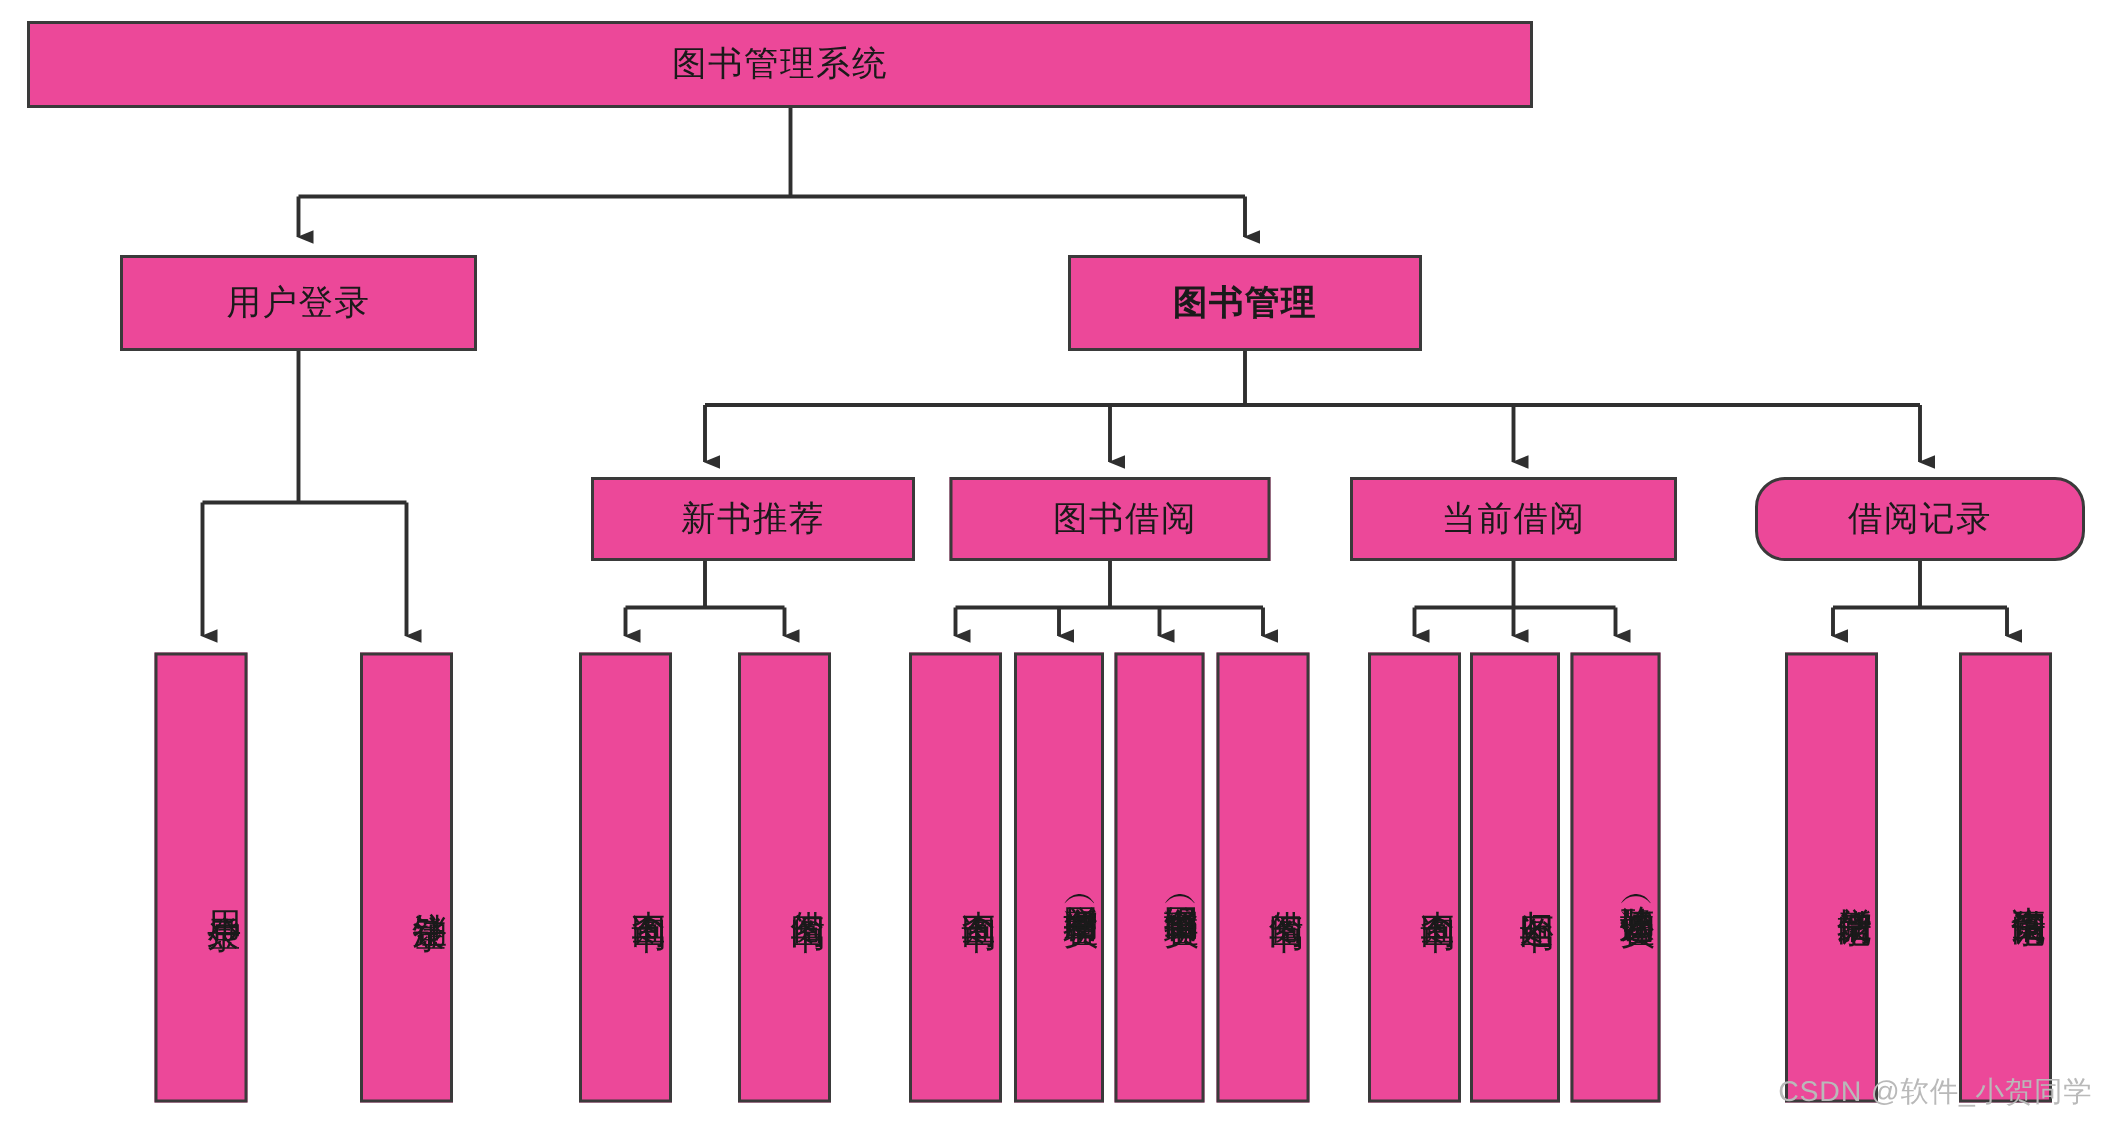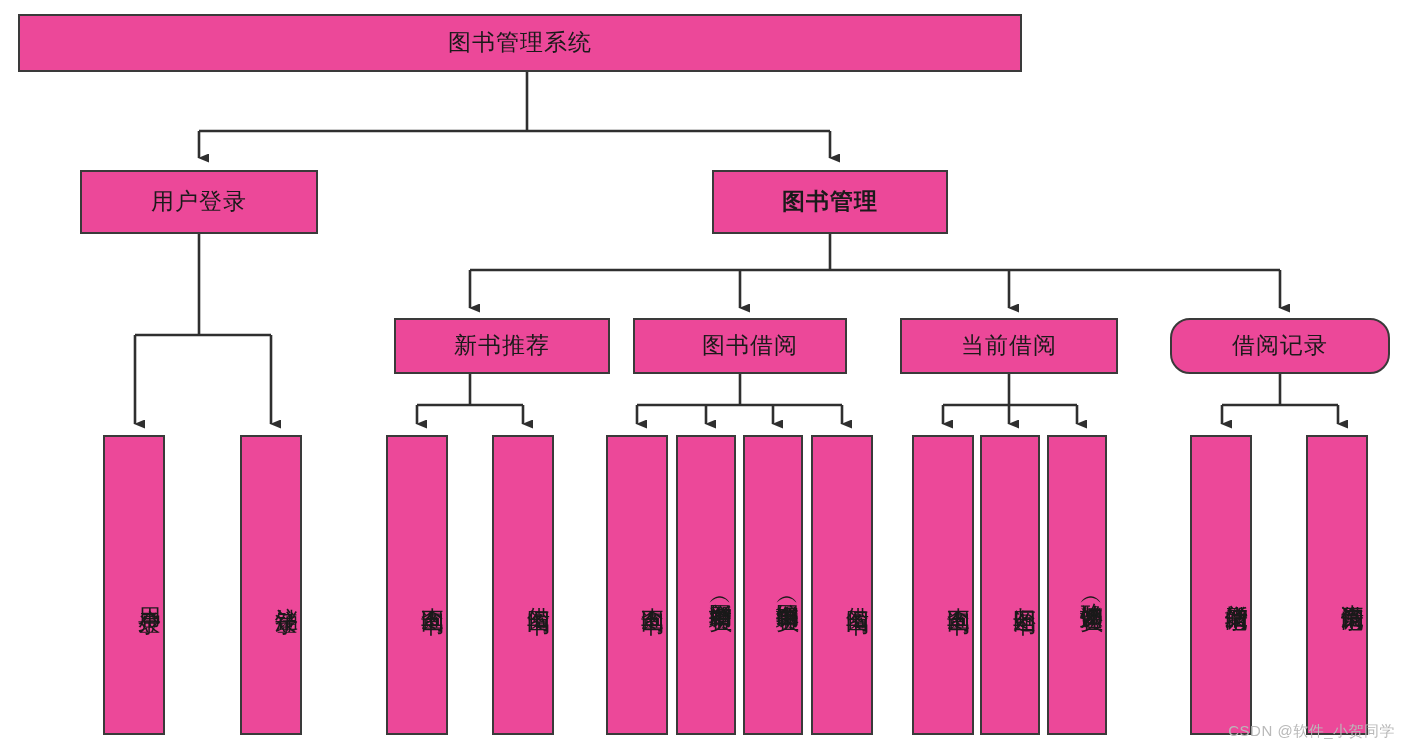--- a/index.html
+++ b/index.html
@@ -53,21 +53,21 @@
     white-space: nowrap;
   }
   .node-v.tall {
     padding-top: 8px;
     letter-spacing: 1px;
   }
   .watermark {
     position: absolute;
     right: 10px;
     bottom: 6px;
-    font-size: 15px;
+    font-size: 19px;
     color: #b9b9b9;
     white-space: nowrap;
     letter-spacing: 0.5px;
   }
 </style>
 </head>
 <body>
 
 <div id="stage">
 

